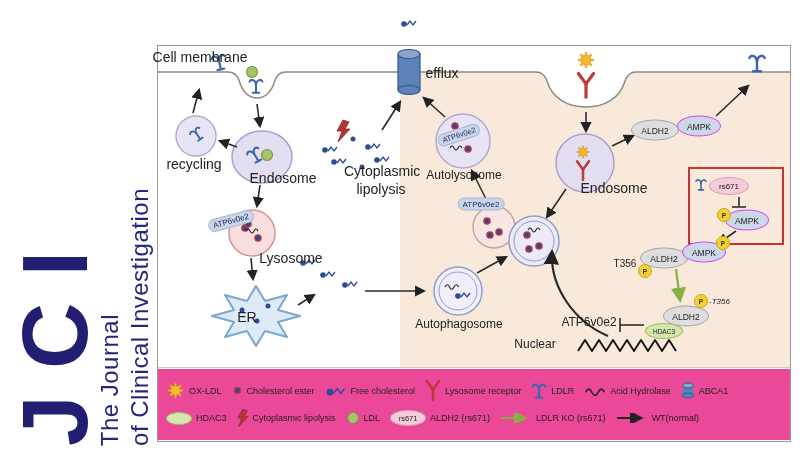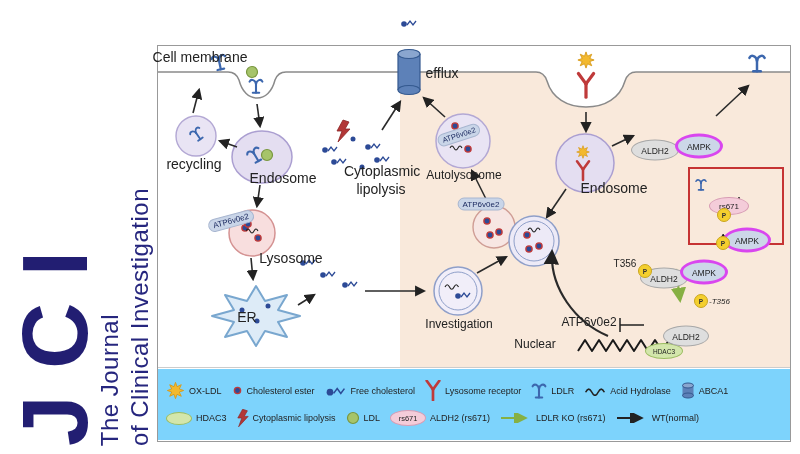--- a/index.html
+++ b/index.html
@@ -14,32 +14,32 @@
   
   .lbl{position:absolute;transform:translate(-50%,-50%);font-size:14px;color:#222;
        white-space:nowrap;z-index:2;}
   .s9{font-size:12px}.s8{font-size:10px}
   .wrap{width:74px;white-space:normal;text-align:center;line-height:1.25;}
   .lbl-left{position:absolute;transform:translate(0,-50%);font-size:8px;color:#222;z-index:2;white-space:nowrap;font-style:italic;}
   .chip{position:absolute;transform:translate(-50%,-50%) rotate(var(--r,0deg));
         background:#c9d5e8;border:1px solid #a8b6d0;border-radius:8px;font-size:8px;
         padding:1px 4px;color:#17255c;white-space:nowrap;z-index:2;}
   .oval{position:absolute;transform:translate(-50%,-50%);display:flex;align-items:center;
-        justify-content:center;border-radius:50%;font-size:8.5px;color:#222;z-index:2;margin-top:20px;}
+        justify-content:center;border-radius:50%;font-size:8.5px;color:#222;z-index:2;}
   .oval-gray{background:#dedede;border:1px solid #a8a8a8;}
-  .oval-blue{background:#ccd7e8;border:3px solid #d946ef;}
+  .oval-blue{background:#ccd7e8;border:1px solid #d946ef;}
   .oval-pink{background:#f4ccd9;border:1px solid #d79cb4;}
   .oval-green{background:#d3e6ab;border:1px solid #9cbd62;}
   .pbadge{position:absolute;transform:translate(-50%,-50%);width:12px;height:12px;border-radius:50%;
           background:#f4cf2e;border:1px solid #c9a51d;font-size:6.5px;font-weight:bold;color:#333;
           display:flex;align-items:center;justify-content:center;z-index:2;}
   .redbox{position:absolute;left:688px;top:167px;width:92px;height:74px;
           border:2px solid #c63333;z-index:1;}
   
-  .legend{position:absolute;left:158px;top:369px;width:632px;height:71px;background:#7dd3fc;
+  .legend{position:absolute;left:158px;top:369px;width:632px;height:71px;background:#ec4899;
           display:flex;flex-direction:column;justify-content:space-evenly;
           padding:3px 8px 5px;box-sizing:border-box;z-index:3;}
   .lrow{display:flex;align-items:center;gap:10px;}
   .litem{display:flex;align-items:center;gap:4px;}
   .llabel{font-size:9px;color:#222;white-space:nowrap;}
   .loval{display:inline-flex;align-items:center;justify-content:center;border-radius:50%;
          font-size:7.5px;color:#222;}
   svg{display:block;}
   #main-svg{position:absolute;left:0;top:0;z-index:1;}
 </style>
@@ -202,21 +202,21 @@
   <div class="lbl" style="left:194px;top:164px">recycling</div>
   <div class="lbl" style="left:283px;top:178px">Endosome</div>
   <div class="chip" style="left:231px;top:221px;--r:-15deg">ATP6v0e2</div>
   <div class="lbl" style="left:291px;top:258px">Lysosome</div>
   <div class="lbl" style="left:247px;top:317px">ER</div>
   <div class="lbl wrap" style="left:381px;top:180px">Cytoplasmic lipolysis</div>
   <div class="lbl" style="left:442px;top:73px">efflux</div>
   <div class="chip" style="left:459px;top:135px;--r:-18deg;font-size:7.5px">ATP6v0e2</div>
   <div class="lbl s9" style="left:464px;top:175px">Autolysosome</div>
   <div class="chip" style="left:481px;top:204px">ATP6v0e2</div>
-  <div class="lbl s9" style="left:459px;top:324px">Investigation</div>
+  <div class="lbl s9" style="left:459px;top:324px">Autophagosome</div>
   <div class="lbl" style="left:614px;top:188px">Endosome</div>
 
   <div class="oval oval-gray" style="left:655px;top:130px;width:46px;height:19px">ALDH2</div>
   <div class="oval oval-blue" style="left:699px;top:126px;width:42px;height:19px">AMPK</div>
   <div class="oval oval-pink" style="left:729px;top:186px;width:38px;height:16px;font-size:8px">rs671</div>
   <div class="oval oval-blue" style="left:747px;top:220px;width:42px;height:19px">AMPK</div>
   <div class="pbadge" style="left:724px;top:215px">P</div>
 
   <div class="lbl s8" style="left:625px;top:263px">T356</div>
   <div class="oval oval-gray" style="left:664px;top:258px;width:46px;height:19px">ALDH2</div>

